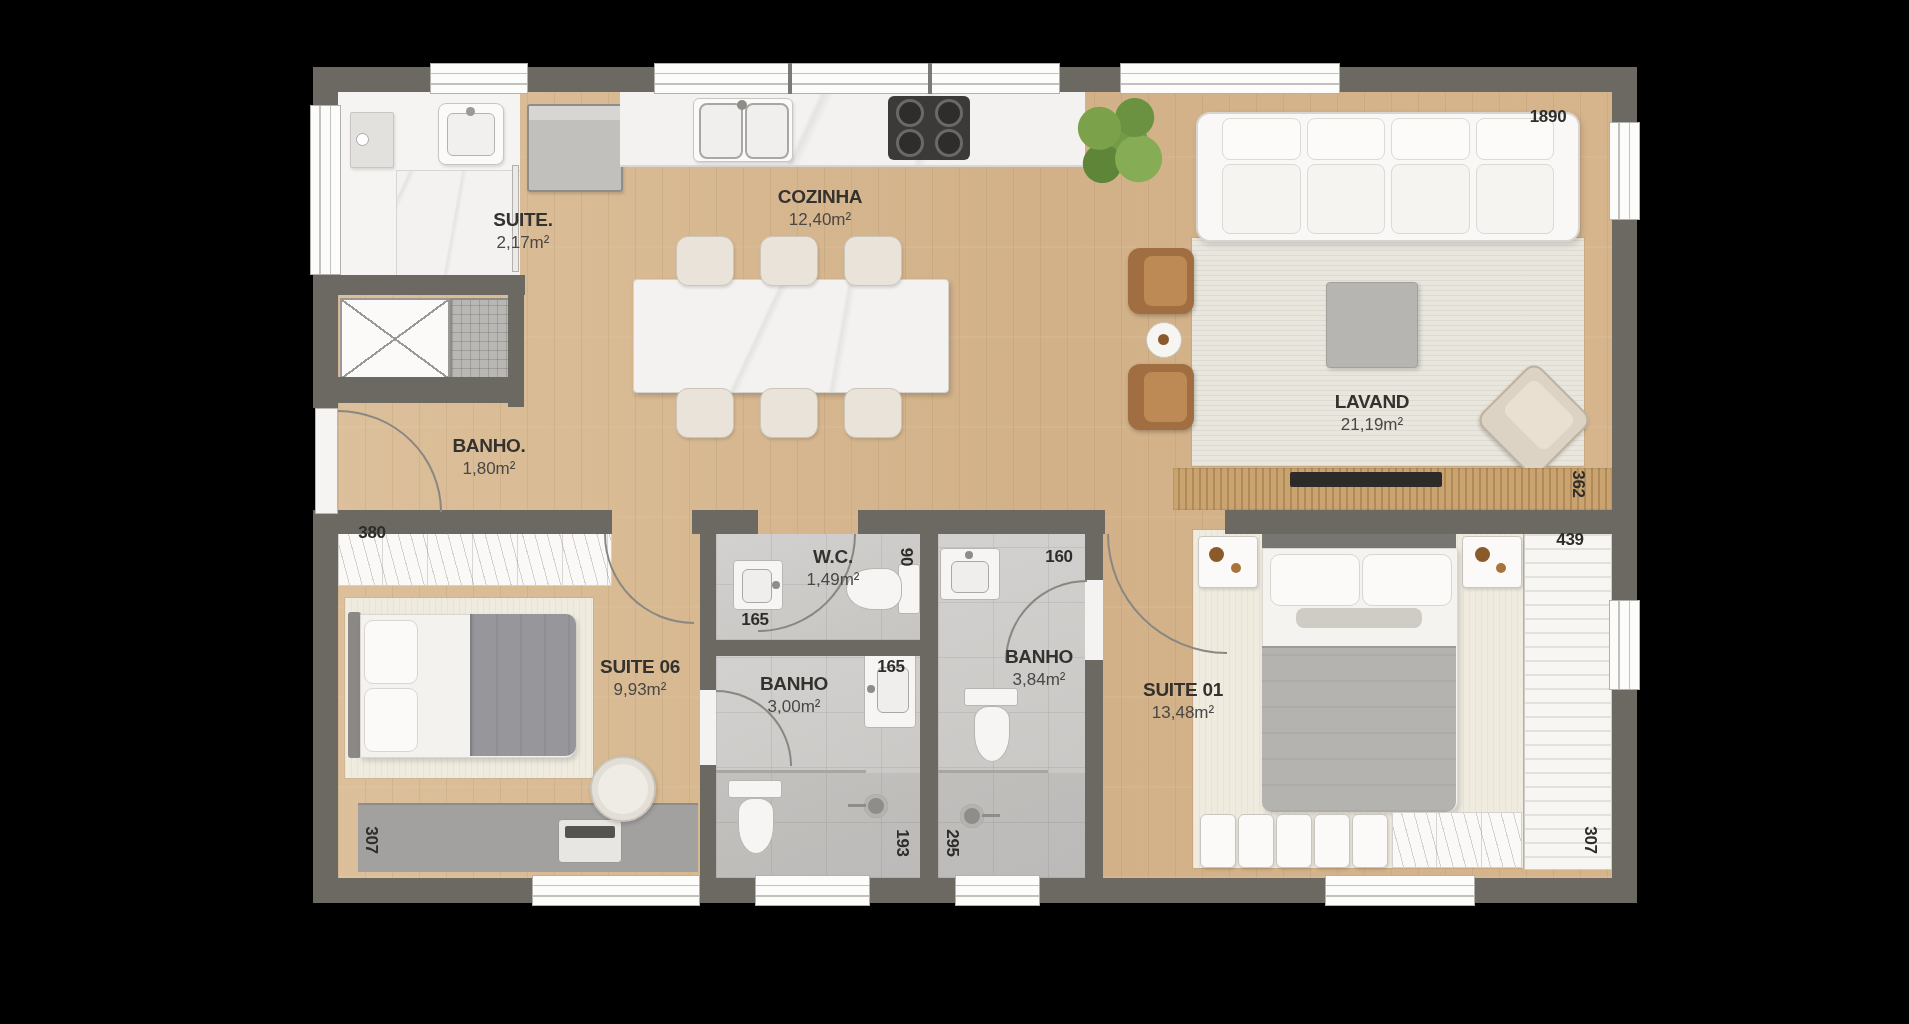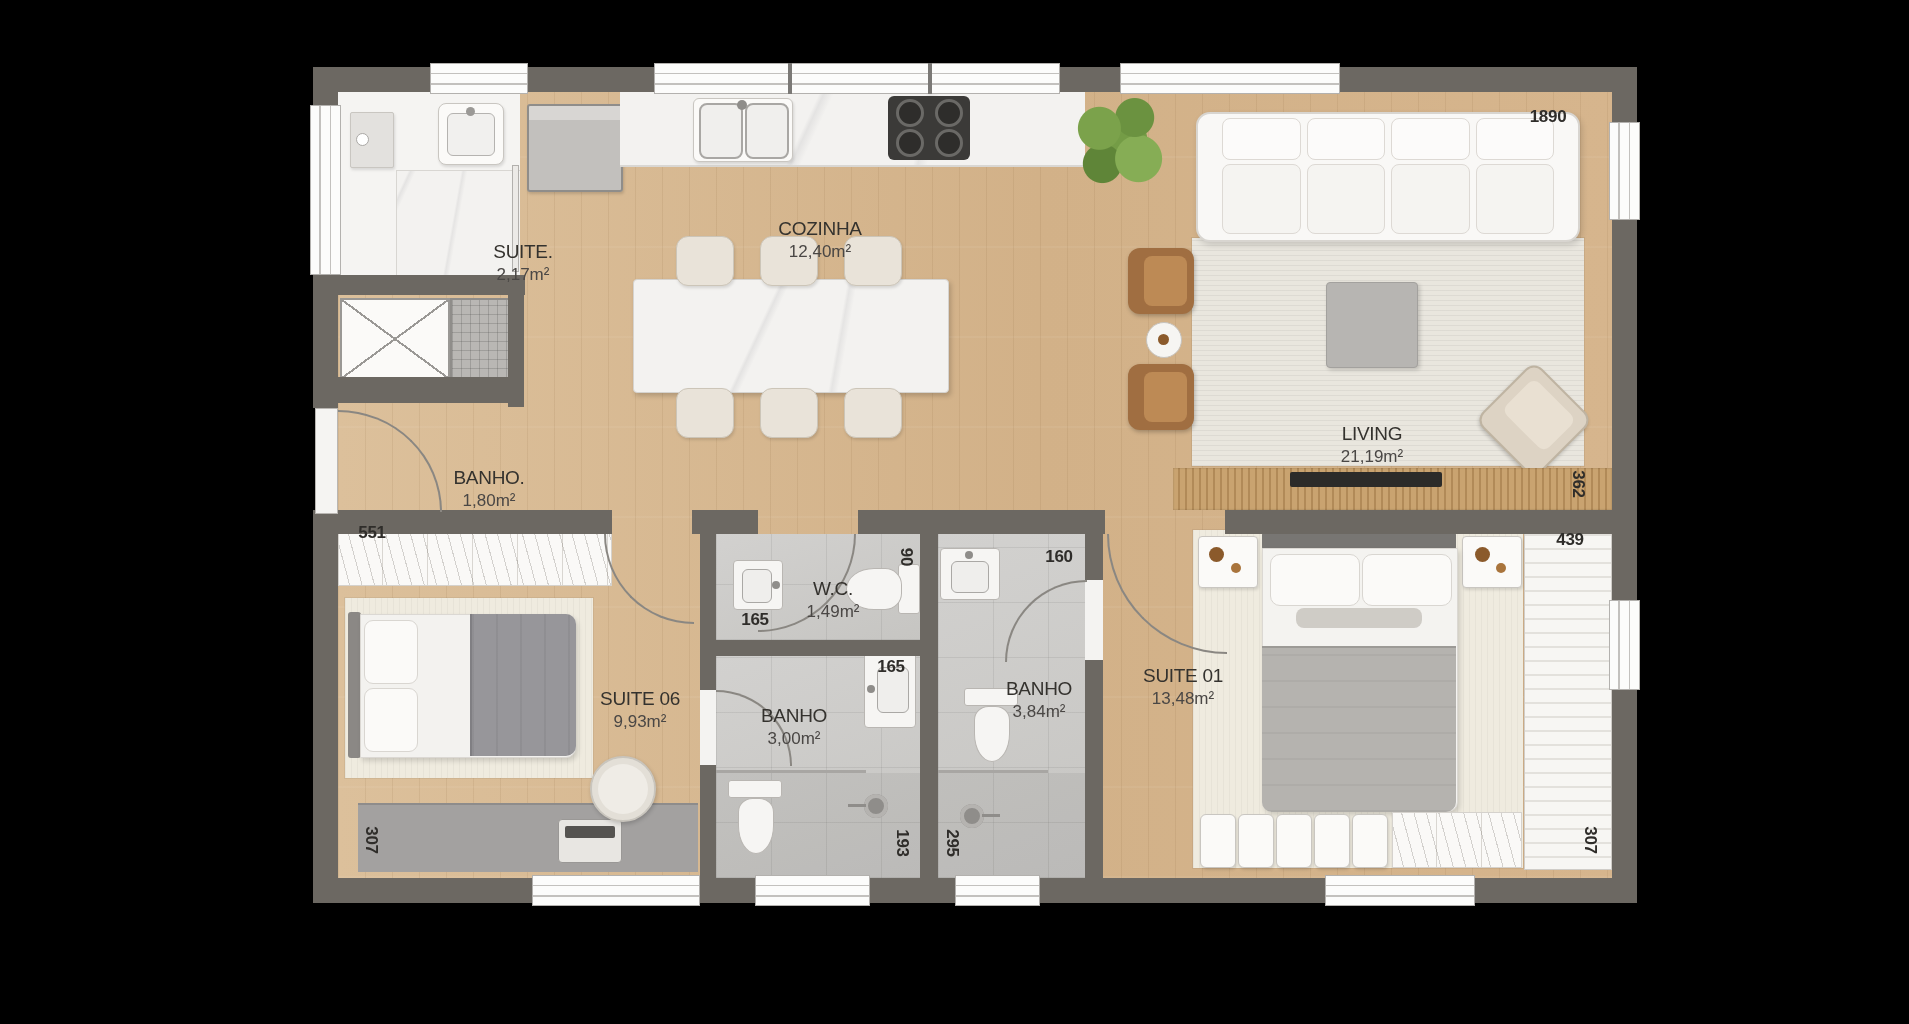--- a/index.html
+++ b/index.html
@@ -36,21 +36,21 @@
   .win-v{position:absolute;background:
       linear-gradient(90deg, transparent 30%, #c3c1be 30%, #c3c1be 34%, transparent 34%,
         transparent 64%, #c3c1be 64%, #c3c1be 68%, transparent 68%), #fcfcfb;
       box-shadow:inset 0 0 0 1px #b3b1ae;}
   .arc{position:absolute;border:0 solid #8a8782;}
   .arc.tr{border-top-width:2px;border-right-width:2px;border-top-right-radius:100% 100%;}
   .arc.bl{border-bottom-width:2px;border-left-width:2px;border-bottom-left-radius:100% 100%;}
   .arc.br{border-bottom-width:2px;border-right-width:2px;border-bottom-right-radius:100% 100%;}
   .arc.tl{border-top-width:2px;border-left-width:2px;border-top-left-radius:100% 100%;}
   .room-label{position:absolute;transform:translateX(-50%);text-align:center;line-height:1.25;z-index:40;}
-  .room-name{font-size:19px;font-weight:400;letter-spacing:-.3px;color:var(--text-dark,#34322e);white-space:nowrap;margin-top:32px;}
+  .room-name{font-size:19px;font-weight:700;letter-spacing:-.3px;color:var(--text-dark,#34322e);white-space:nowrap;}
   .room-area{font-size:17px;font-weight:400;color:var(--text-area,#4a4745);white-space:nowrap;}
   .dim{position:absolute;transform:translate(-50%,-50%);font-size:17px;font-weight:700;
        letter-spacing:-.3px;color:#2f2d2a;z-index:40;white-space:nowrap;}
   .dim.v{transform:translate(-50%,-50%) rotate(90deg);}
   .white-box{position:absolute;background:#fbfaf8;border:1px solid #c9c6c1;border-radius:6px;
        box-shadow:1px 2px 3px rgba(0,0,0,.12);}
   .closet{position:absolute;background:
       repeating-linear-gradient(75deg, transparent 0 11px, rgba(110,105,98,.28) 11px 12px),
       repeating-linear-gradient(90deg, transparent 0 44px, #d9d6d1 44px 45px),
       #faf9f7; box-shadow:inset 0 0 0 1px #d5d2cd;}
@@ -288,21 +288,21 @@
 
   <div class="room-label" style="left:523px;top:208px;">
     <div class="room-name">SUITE.</div>
     <div class="room-area">2,17m²</div>
   </div>
   <div class="room-label" style="left:820px;top:185px;">
     <div class="room-name">COZINHA</div>
     <div class="room-area">12,40m²</div>
   </div>
   <div class="room-label" style="left:1372px;top:390px;">
-    <div class="room-name">LIVING</div>
+    <div class="room-name">LAVAND</div>
     <div class="room-area">21,19m²</div>
   </div>
   <div class="room-label" style="left:489px;top:434px;">
     <div class="room-name">BANHO.</div>
     <div class="room-area">1,80m²</div>
   </div>
   <div class="room-label" style="left:640px;top:655px;">
     <div class="room-name">SUITE 06</div>
     <div class="room-area">9,93m²</div>
   </div>
@@ -311,30 +311,30 @@
     <div class="room-area">3,00m²</div>
   </div>
   <div class="room-label" style="left:833px;top:545px;">
     <div class="room-name">W.C.</div>
     <div class="room-area">1,49m²</div>
   </div>
   <div class="room-label" style="left:1039px;top:645px;">
     <div class="room-name">BANHO</div>
     <div class="room-area">3,84m²</div>
   </div>
-  <div class="room-label" style="left:1183px;top:632px;">
+  <div class="room-label" style="left:1183px;top:678px;">
     <div class="room-name">SUITE 01</div>
     <div class="room-area">13,48m²</div>
   </div>
 
   <div class="dim" style="left:1548px;top:117px;">1890</div>
   <div class="dim v" style="left:1578px;top:484px;">362</div>
   <div class="dim" style="left:1570px;top:540px;">439</div>
   <div class="dim v" style="left:1590px;top:840px;">307</div>
-  <div class="dim" style="left:372px;top:533px;">551</div>
+  <div class="dim" style="left:372px;top:533px;">380</div>
   <div class="dim v" style="left:371px;top:840px;">307</div>
   <div class="dim" style="left:755px;top:620px;">165</div>
   <div class="dim v" style="left:906px;top:557px;">90</div>
   <div class="dim" style="left:1059px;top:557px;">160</div>
   <div class="dim" style="left:891px;top:667px;">165</div>
   <div class="dim v" style="left:902px;top:843px;">193</div>
   <div class="dim v" style="left:952px;top:843px;">295</div>
 
 </div>
 

